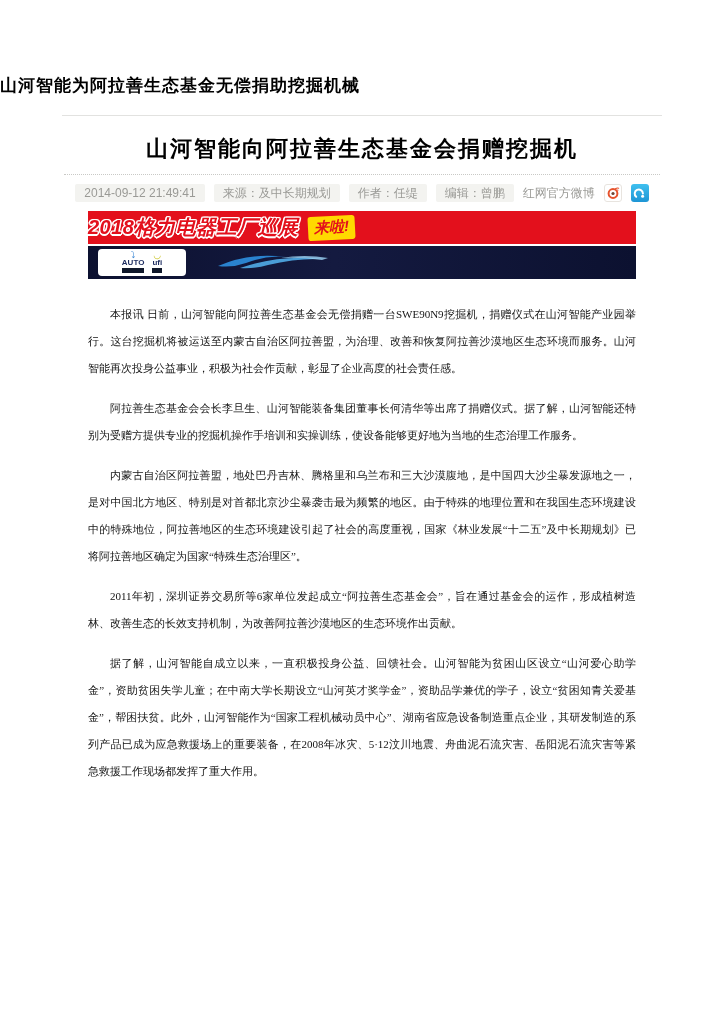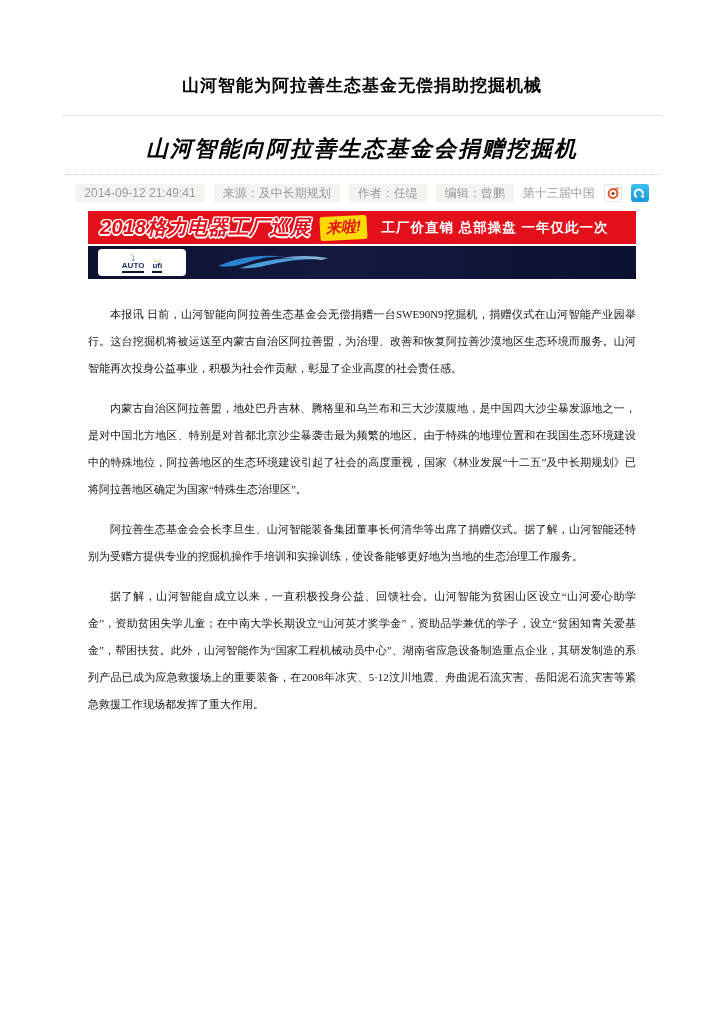--- a/index.html
+++ b/index.html
@@ -6,40 +6,38 @@
   html, body { margin: 0; padding: 0; }
   body {
     width: 724px; height: 1024px;
     background: #ffffff;
     font-family: "Liberation Serif", "DejaVu Serif", serif;
     color: #1a1a1a;
     overflow: hidden;
   }
   .page-top-title {
     margin: 74px auto 0;
-    text-align: center;
     font-size: 17px;
     font-weight: bold;
     letter-spacing: 1px;
     color: #000;
   }
   .article-box {
     width: 600px;
     margin: 18px auto 0;
     border-top: 1px solid #e2e2e0;
     padding-top: 12px;
   }
   .article-title {
     text-align: center;
     font-size: 22px;
     font-weight: bold;
     letter-spacing: 2px;
     color: #000;
     margin: 6px 0 10px;
-    font-style: italic;
   }
   .dotted-divider {
     border: none;
     border-bottom: 1px dotted #c9c9c6;
     margin: 0 2px 9px;
     height: 0;
   }
   .meta-row {
     display: flex;
     justify-content: center;
@@ -69,21 +67,21 @@
   }
   .icon-sina { background: #ffffff; border: 1px solid #e8e4df; }
   .icon-tencent { background: linear-gradient(180deg, #3fc0ef 0%, #1e95d4 100%); }
 
   .banners { width: 548px; margin: 0 auto; }
   .banner-red {
     height: 33px;
     background: #e3101c;
     display: flex;
     align-items: center;
-    padding: 0 12px;
+    padding: 0 0;
     gap: 9px;
     font-family: "Liberation Sans", sans-serif;
     cursor: pointer;
   }
   .banner-red .ad-title {
     font-size: 20px;
     font-weight: 900;
     font-style: italic;
     color: #e3101c;
     letter-spacing: 0.5px;
@@ -130,21 +128,21 @@
     align-items: flex-end;
     justify-content: center;
     gap: 8px;
     padding: 2px 4px 3px;
     flex: 0 0 auto;
   }
   .mini-logo { display: flex; flex-direction: column; align-items: center; line-height: 1; }
   .mini-logo .mark { font-size: 9px; line-height: 8px; }
   .mini-logo .word {
     font-size: 8px; font-weight: bold; color: #1a2a5e;
-    border-bottom: 2px solid #0f172a; padding-bottom: 1px;
+    border-bottom: 5px solid #0f172a; padding-bottom: 1px;
   }
   .swoosh { flex: 0 0 auto; margin-left: 16px; }
   .banner-navy .expo-title {
     color: #ffffff;
     font-weight: bold;
     font-size: 17.5px;
     letter-spacing: 1px;
     white-space: nowrap;
     margin-left: 14px;
     text-shadow: 0 1px 2px rgba(0,0,0,0.6);
@@ -168,42 +166,41 @@
 
   <div class="article-title">山河智能向阿拉善生态基金会捐赠挖掘机</div>
 
   <hr class="dotted-divider">
 
   <div class="meta-row">
     <span class="meta-pill">2014-09-12 21:49:41</span>
     <span class="meta-pill">来源：及中长期规划</span>
     <span class="meta-pill">作者：任缇</span>
     <span class="meta-pill">编辑：曾鹏</span>
-    <span class="meta-plain">第十三届中国</span>
+    <span class="meta-plain">红网官方微博</span>
     <span class="meta-icon icon-sina">
       <svg width="14" height="14" viewBox="0 0 14 14">
         <circle cx="7" cy="7.5" r="4.4" fill="none" stroke="#e6532d" stroke-width="2"></circle>
         <circle cx="7" cy="7.5" r="1.6" fill="#6e4434"></circle>
         <path d="M9.5 2.8 Q11 1.6 12.6 2.2" fill="none" stroke="#e6532d" stroke-width="1.2" stroke-linecap="round"></path>
         <path d="M10 4.4 Q11 3.7 12 4.1" fill="none" stroke="#e6532d" stroke-width="1" stroke-linecap="round"></path>
       </svg>
     </span>
     <span class="meta-icon icon-tencent">
       <svg width="13" height="13" viewBox="0 0 13 13">
         <path d="M3.2 9.8 A4.1 4.1 0 1 1 9.9 6.5" fill="none" stroke="#ffffff" stroke-width="2" stroke-linecap="round"></path>
         <circle cx="9.6" cy="9.3" r="1.5" fill="#ffffff"></circle>
       </svg>
     </span>
   </div>
 
   <div class="banners">
     <div class="banner-red">
       <span class="ad-title">2018格力电器工厂巡展</span>
       <span class="ad-badge">来啦!</span>
-      <span class="ad-tagline">工厂价直销 总部操盘 一年仅此一次</span>
     </div>
 
     <div class="banner-navy">
       <span class="logo-box">
         <span class="mini-logo">
           <span class="mark" style="color:#2f7fd1;">⤵</span>
           <span class="word">AUTO</span>
         </span>
         <span class="mini-logo">
           <span class="mark" style="color:#c8c21f;">◡</span>
@@ -215,18 +212,19 @@
           <path d="M8 16 Q40 2 76 7 Q56 5 36 13 Q22 18 8 16 Z" fill="#2e8fe0" opacity="0.9"></path>
           <path d="M30 18 Q70 4 112 9 Q86 8 58 15 Q44 19 30 18 Z" fill="#55b5f2" opacity="0.85"></path>
           <path d="M70 8 Q95 4 118 8 L112 10 Q90 7 70 8 Z" fill="#9ed6f7" opacity="0.8"></path>
         </svg>
       </span>
     </div>
   </div>
 
   <div class="article-body">
     <p>本报讯 日前，山河智能向阿拉善生态基金会无偿捐赠一台SWE90N9挖掘机，捐赠仪式在山河智能产业园举行。这台挖掘机将被运送至内蒙古自治区阿拉善盟，为治理、改善和恢复阿拉善沙漠地区生态环境而服务。山河智能再次投身公益事业，积极为社会作贡献，彰显了企业高度的社会责任感。</p>
+    <p>阿拉善生态基金会会长李旦生、山河智能装备集团董事长何清华等出席了捐赠仪式。据了解，山河智能还特别为受赠方提供专业的挖掘机操作手培训和实操训练，使设备能够更好地为当地的生态治理工作服务。</p>
     <p>内蒙古自治区阿拉善盟，地处巴丹吉林、腾格里和乌兰布和三大沙漠腹地，是中国四大沙尘暴发源地之一，是对中国北方地区、特别是对首都北京沙尘暴袭击最为频繁的地区。由于特殊的地理位置和在我国生态环境建设中的特殊地位，阿拉善地区的生态环境建设引起了社会的高度重视，国家《林业发展“十二五”及中长期规划》已将阿拉善地区确定为国家“特殊生态治理区”。</p>
-    <p>阿拉善生态基金会会长李旦生、山河智能装备集团董事长何清华等出席了捐赠仪式。据了解，山河智能还特别为受赠方提供专业的挖掘机操作手培训和实操训练，使设备能够更好地为当地的生态治理工作服务。</p>
+    <p>2011年初，深圳证券交易所等6家单位发起成立“阿拉善生态基金会”，旨在通过基金会的运作，形成植树造林、改善生态的长效支持机制，为改善阿拉善沙漠地区的生态环境作出贡献。</p>
     <p>据了解，山河智能自成立以来，一直积极投身公益、回馈社会。山河智能为贫困山区设立“山河爱心助学金”，资助贫困失学儿童；在中南大学长期设立“山河英才奖学金”，资助品学兼优的学子，设立“贫困知青关爱基金”，帮困扶贫。此外，山河智能作为“国家工程机械动员中心”、湖南省应急设备制造重点企业，其研发制造的系列产品已成为应急救援场上的重要装备，在2008年冰灾、5·12汶川地震、舟曲泥石流灾害、岳阳泥石流灾害等紧急救援工作现场都发挥了重大作用。</p>
   </div>
 
 </div>
 
 </body></html>

